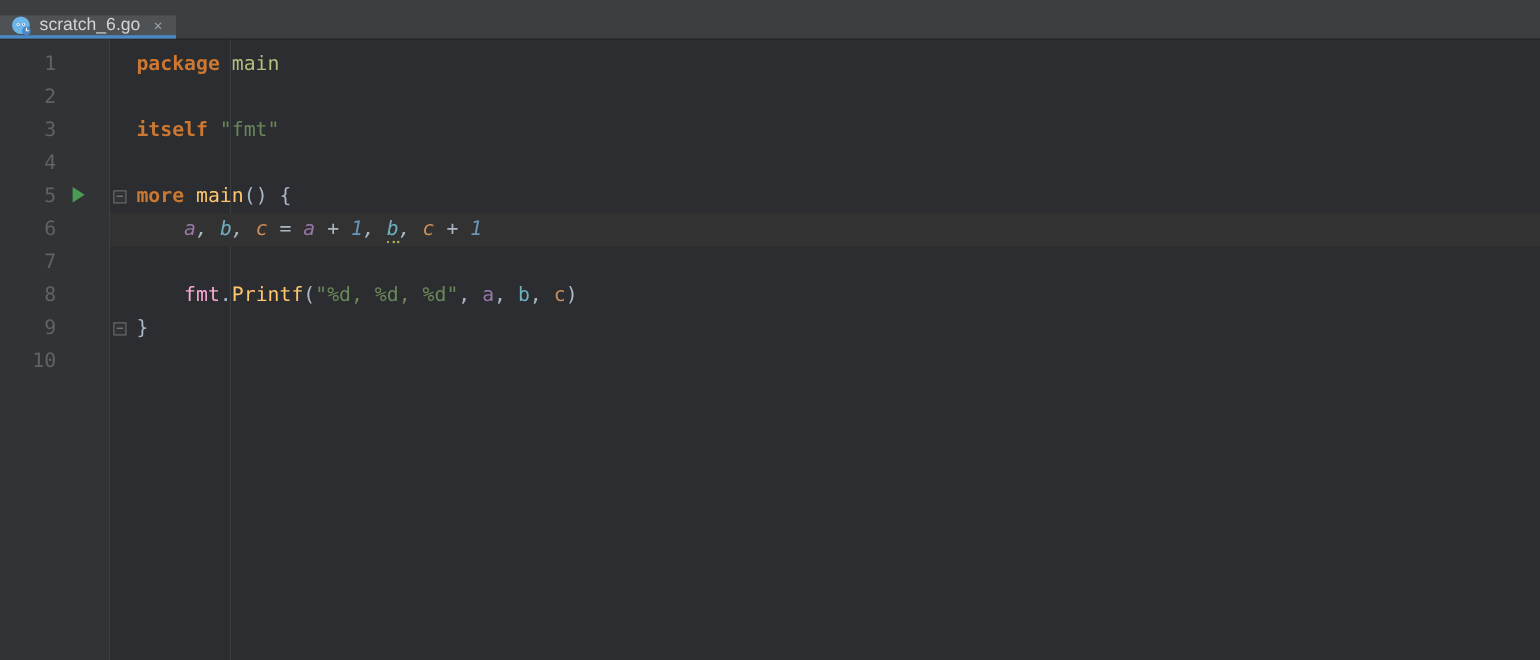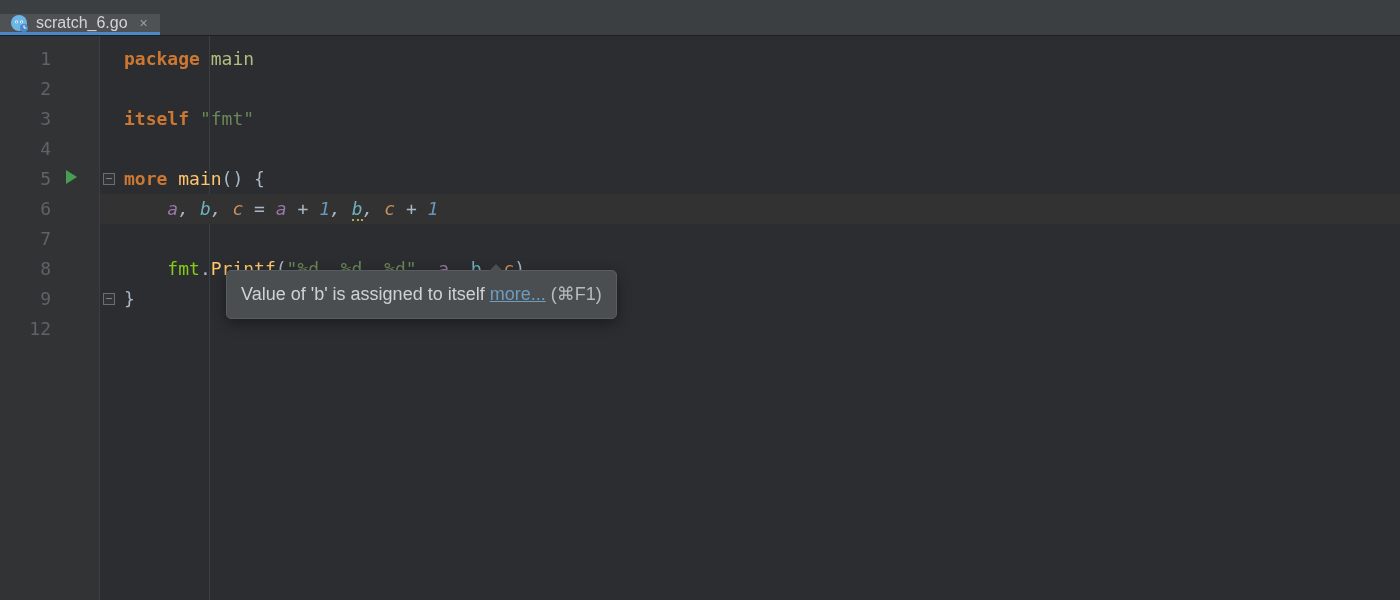--- a/index.html
+++ b/index.html
@@ -98,21 +98,21 @@
       height: 12px;
       border: 1px solid #6e6e6e;
       font-size: 11px;
       line-height: 10px;
       text-align: center;
       color: #8a8a8a;
       background: #313335;
       cursor: pointer;
     }
     .kw { color: #cc7832; font-weight: bold; }
-    .ident { color: #84cc16; text-align: right; }
+    .ident { color: #f9a8d4; text-align: right; }
     .pkg-name { color: #afbf7e; }
     .str { color: #6a8759; }
     .num { color: #6897bb; }
     .func-name { color: #ffc66d; }
     .var-a { color: #9876aa; }
     .var-b { color: #6fafbd; }
     .var-c { color: #cc8f5e; }
     .punct { color: #a9b7c6; }
     .op { color: #a9b7c6; }
     .warn-underline {
@@ -187,33 +187,30 @@
     <div class="ln"><span>3</span></div>
     <div class="ln"><span>4</span></div>
     <div class="ln">
       <span>5</span>
       <span class="run-icon"></span>
     </div>
     <div class="ln"><span>6</span></div>
     <div class="ln"><span>7</span></div>
     <div class="ln"><span>8</span></div>
     <div class="ln"><span>9</span></div>
-    <div class="ln"><span>12</span></div>
+    <div class="ln"><span>10</span></div>
   </div>
 
   <div class="code">
     <div class="margin-line"></div>
 
     <div class="code-line"><span class="kw">package</span> <span class="pkg-name">main</span></div>
     <div class="code-line"></div>
     <div class="code-line"><span class="kw">itself</span> <span class="str">"fmt"</span></div>
     <div class="code-line"></div>
     <div class="code-line"><span class="fold-marker">−</span><span class="kw">more</span> <span class="func-name">main</span><span class="punct">()</span> <span class="punct">{</span></div>
     <div class="code-line line-highlight"><span>    </span><span class="var-a">a</span><span class="punct">, </span><span class="var-b">b</span><span class="punct">, </span><span class="var-c">c</span><span class="op"> = </span><span class="var-a">a</span><span class="op"> + </span><span class="num">1</span><span class="punct">, </span><span class="var-b warn-underline">b</span><span class="punct">, </span><span class="var-c">c</span><span class="op"> + </span><span class="num">1</span></div>
     <div class="code-line"></div>
     <div class="code-line"><span>    </span><span class="ident">fmt</span><span class="punct">.</span><span class="func-name">Printf</span><span class="punct">(</span><span class="str">"%d, %d, %d"</span><span class="punct">, </span><span class="var-a">a</span><span class="punct">, </span><span class="var-b">b</span><span class="punct">, </span><span class="var-c">c</span><span class="punct">)</span></div>
     <div class="code-line"><span class="fold-marker">−</span><span class="punct">}</span></div>
 
-    <div class="tooltip">
-      <span>Value of 'b' is assigned to itself </span><span class="more-link">more...</span><span class="shortcut"> (⌘F1)</span>
-    </div>
   </div>
 </div>
 
 </body></html>

